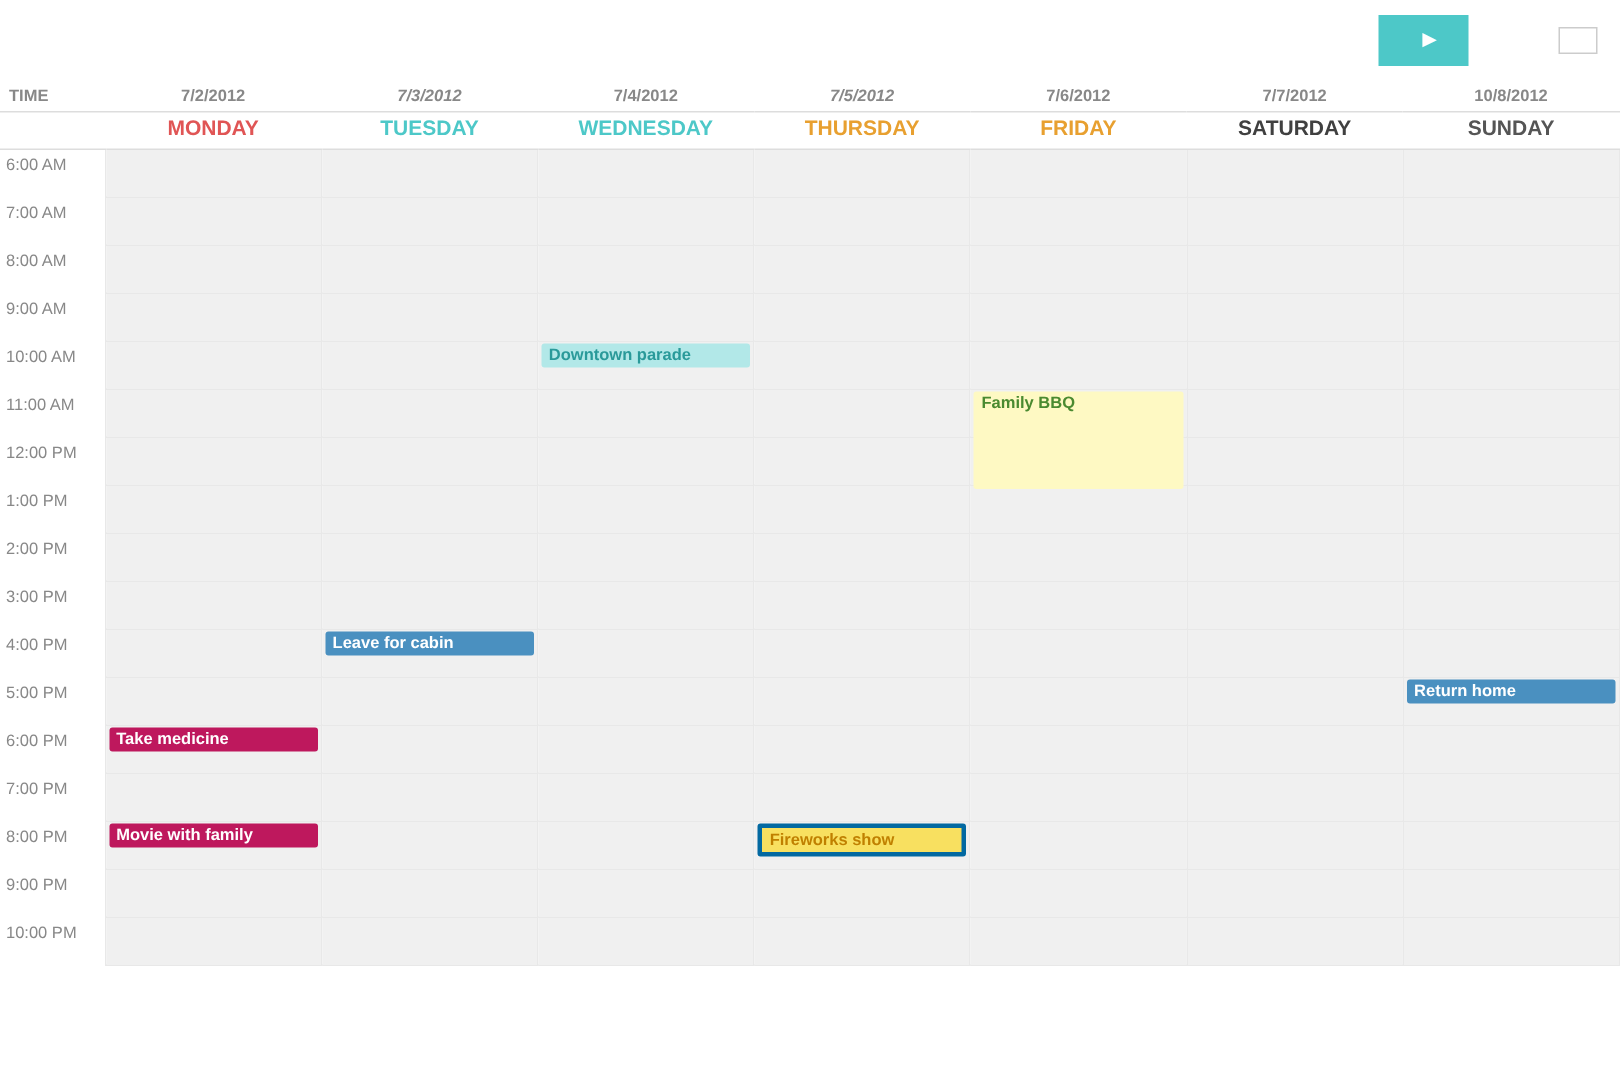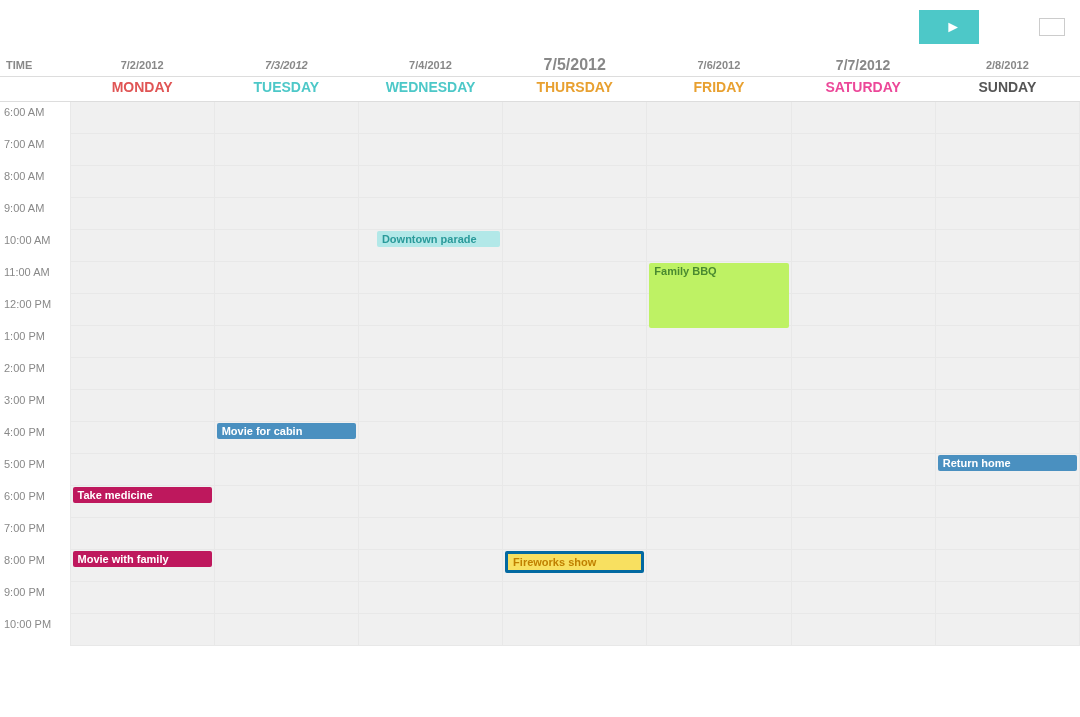--- a/index.html
+++ b/index.html
@@ -41,22 +41,22 @@
 
     tbody tr td { border: 1px solid #e8e8e8; height: 32px; vertical-align: top; padding: 0; }
     .time-cell { font-size: 11px; color: #888; padding: 4px 4px 0 4px; white-space: nowrap; border: none !important; }
     .day-cell { background: #f0f0f0; position: relative; }
 
     .event {
       position: absolute; left: 2px; right: 2px; top: 1px;
       border-radius: 2px; padding: 2px 5px; font-size: 11px; font-weight: bold;
       overflow: hidden; white-space: nowrap; z-index: 2;
     }
-    .event-teal { background: #b2e8e8; color: #2a9a9a; margin-left: 16px; }
-    .event-green { background: #bef264; color: #4a8a30; }
+    .event-teal { background: #b2e8e8; color: #2a9a9a; }
+    .event-green { background: #fef9c3; color: #4a8a30; }
     .event-blue { background: #4a90c0; color: #fff; }
     .event-red { background: #be185d; color: #fff; }
     .event-orange { background: #f8e060; color: #c08000; border: 3px solid #0369a1; }
   </style>
 </head>
 <body>
 
 <div class="header">
   <div class="title"></div>
   <button class="schedule-btn">
@@ -75,33 +75,33 @@
 </div>
 
 <div class="calendar-wrap">
   <table id="schedule-table">
     <thead>
       <tr class="date-row" id="date-row">
           <th style="font-size: 11px; color: rgb(136, 136, 136); width: 70px; text-align: left; padding: 4px 6px;">TIME</th>
           <th style="font-size: 11px; color: rgb(136, 136, 136); text-align: center; padding: 2px 6px;">7/2/2012</th>
           <th style="font-size: 11px; color: rgb(136, 136, 136); text-align: center; padding: 2px 6px; font-style: italic;">7/3/2012</th>
           <th style="font-size: 11px; color: rgb(136, 136, 136); text-align: center; padding: 2px 6px;">7/4/2012</th>
-          <th style="font-size: 16px; color: rgb(136, 136, 136); text-align: center; padding: 2px 6px;">7/5/2012</th>
+          <th style="font-size: 11px; color: rgb(136, 136, 136); text-align: center; padding: 2px 6px; font-style: italic;">7/5/2012</th>
           <th style="font-size: 11px; color: rgb(136, 136, 136); text-align: center; padding: 2px 6px;">7/6/2012</th>
-          <th style="font-size: 14px; color: rgb(136, 136, 136); text-align: center; padding: 2px 6px;">7/7/2012</th>
-          <th style="font-size: 11px; color: rgb(136, 136, 136); text-align: center; padding: 2px 6px;">2/8/2012</th>
+          <th style="font-size: 11px; color: rgb(136, 136, 136); text-align: center; padding: 2px 6px;">7/7/2012</th>
+          <th style="font-size: 11px; color: rgb(136, 136, 136); text-align: center; padding: 2px 6px;">10/8/2012</th>
         </tr>
       <tr class="day-name-row" id="day-name-row">
           <th></th>
           <th style="text-align: center; font-size: 14px; font-weight: bold; padding: 2px 6px 6px; color: rgb(224, 85, 85);">MONDAY</th>
           <th style="text-align: center; font-size: 14px; font-weight: bold; padding: 2px 6px 6px; color: rgb(77, 200, 200);">TUESDAY</th>
           <th style="text-align: center; font-size: 14px; font-weight: bold; padding: 2px 6px 6px; color: rgb(77, 200, 200);">WEDNESDAY</th>
           <th style="text-align: center; font-size: 14px; font-weight: bold; padding: 2px 6px 6px; color: rgb(232, 160, 48);">THURSDAY</th>
           <th style="text-align: center; font-size: 14px; font-weight: bold; padding: 2px 6px 6px; color: rgb(232, 160, 48);">FRIDAY</th>
-          <th style="text-align: center; font-size: 14px; font-weight: bold; padding: 2px 6px 6px; color: #ec4899;">SATURDAY</th>
+          <th style="text-align: center; font-size: 14px; font-weight: bold; padding: 2px 6px 6px; color: #404040;">SATURDAY</th>
           <th style="text-align: center; font-size: 14px; font-weight: bold; padding: 2px 6px 6px; color: rgb(85, 85, 85);">SUNDAY</th>
         </tr>
     </thead>
     <tbody id="schedule-body">
         <tr>
           <td class="time-cell">6:00 AM</td>
           <td class="day-cell" style="position: relative;"></td>
           <td class="day-cell" style="position: relative;"></td>
           <td class="day-cell" style="position: relative;"></td>
           <td class="day-cell" style="position: relative;"></td>
@@ -200,21 +200,21 @@
           <td class="day-cell" style="position: relative;"></td>
           <td class="day-cell" style="position: relative;"></td>
           <td class="day-cell" style="position: relative;"></td>
           <td class="day-cell" style="position: relative;"></td>
           <td class="day-cell" style="position: relative;"></td>
         </tr>
         <tr>
           <td class="time-cell">4:00 PM</td>
           <td class="day-cell" style="position: relative;"></td>
           <td class="day-cell" style="position: relative;">
-            <div class="event event-blue">Movie for cabin</div>
+            <div class="event event-blue">Leave for cabin</div>
           </td>
           <td class="day-cell" style="position: relative;"></td>
           <td class="day-cell" style="position: relative;"></td>
           <td class="day-cell" style="position: relative;"></td>
           <td class="day-cell" style="position: relative;"></td>
           <td class="day-cell" style="position: relative;"></td>
         </tr>
         <tr>
           <td class="time-cell">5:00 PM</td>
           <td class="day-cell" style="position: relative;"></td>

